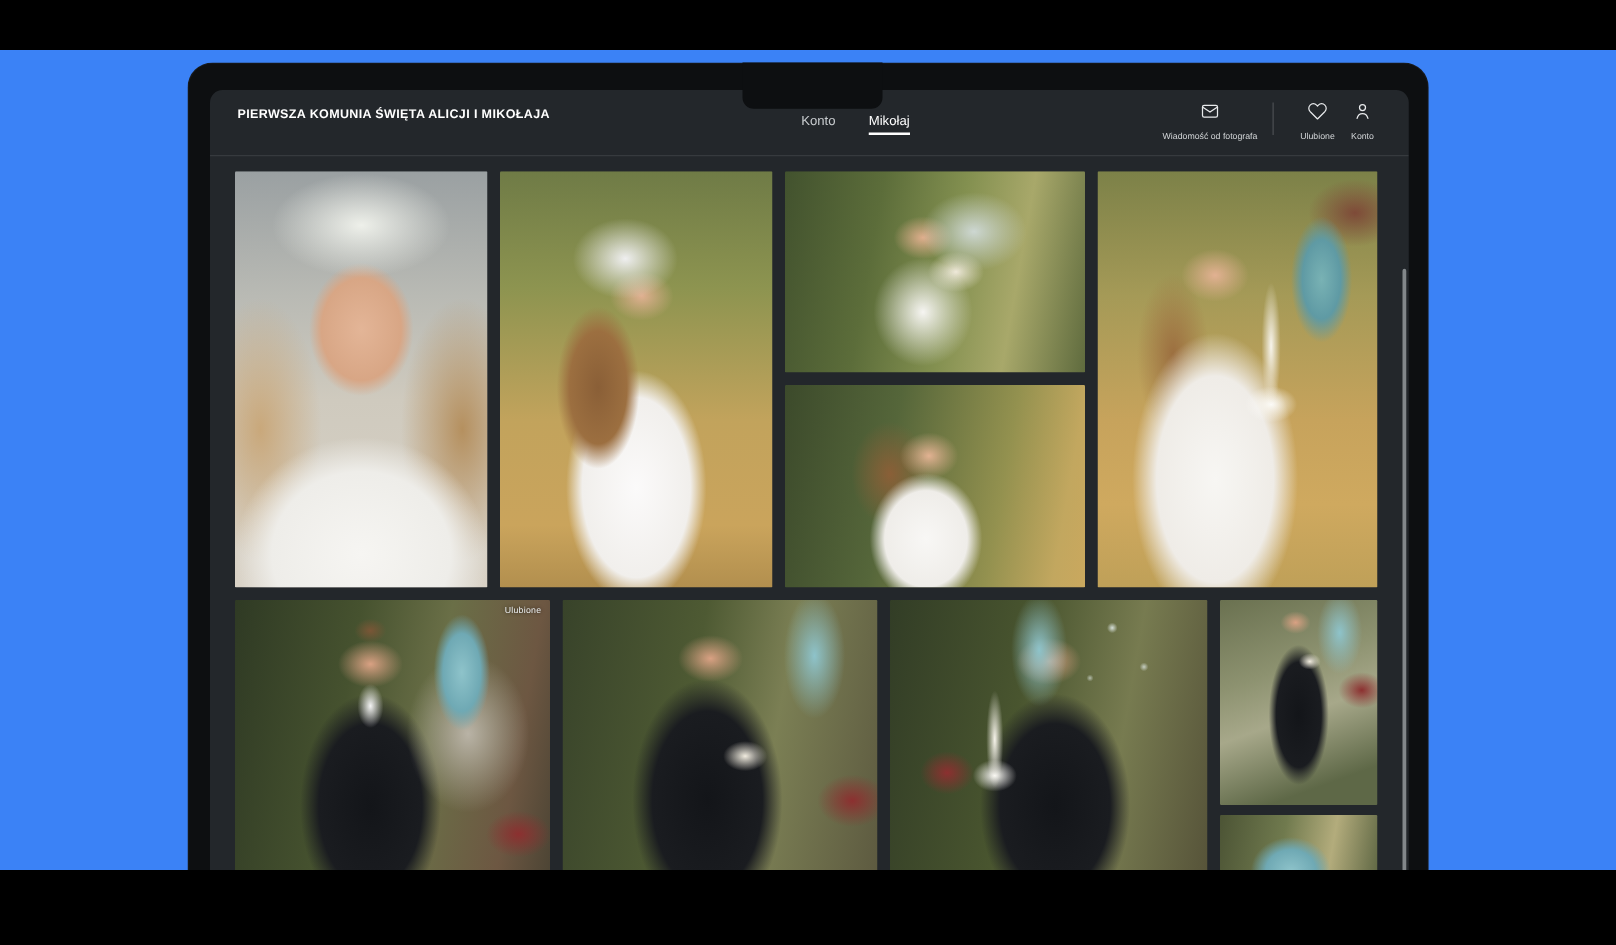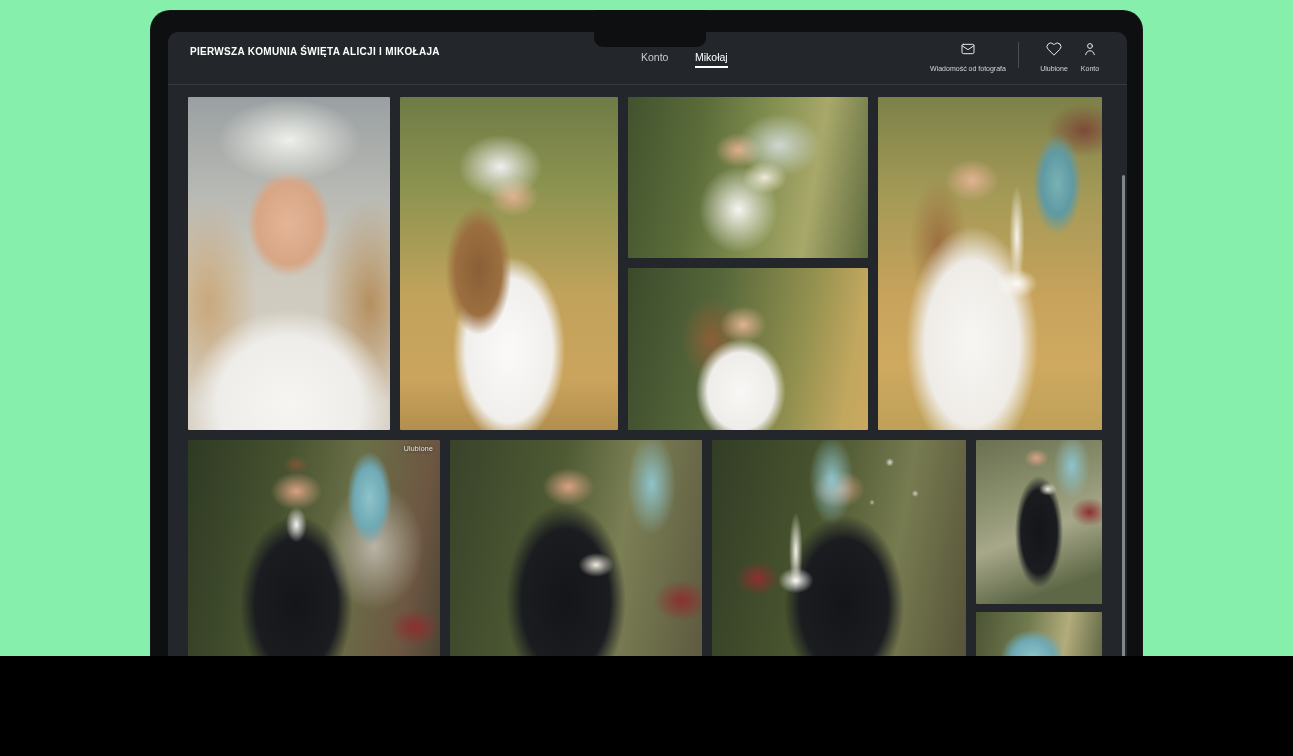--- a/index.html
+++ b/index.html
@@ -2,21 +2,21 @@
 <html><head>
 <meta charset="utf-8">
 <style>
   * { margin:0; padding:0; box-sizing:border-box; }
   html,body { width:100%; height:100%; }
   body {
     background:#000;
     font-family:"Liberation Sans", sans-serif;
     -webkit-font-smoothing:antialiased;
   }
-  .stage { position:relative; width:1293px; height:656px; background:#86efac; overflow:hidden; }
+  .stage { position:relative; width:1293px; height:656px; background:#3b82f6; overflow:hidden;margin-top:40px; }
 
   
   .screen {
     position:absolute; left:150px; top:10px; width:993px; height:662px;
     background:#0d0f11; border:1px solid rgba(255,255,255,0.045);
     border-radius:20px 20px 2px 2px; z-index:2;
   }
   .screen-content {
     position:absolute; left:168px; top:32px; width:959px; height:631px;
     background:#23272b; border-radius:10px 10px 0 0; overflow:hidden; z-index:3;

